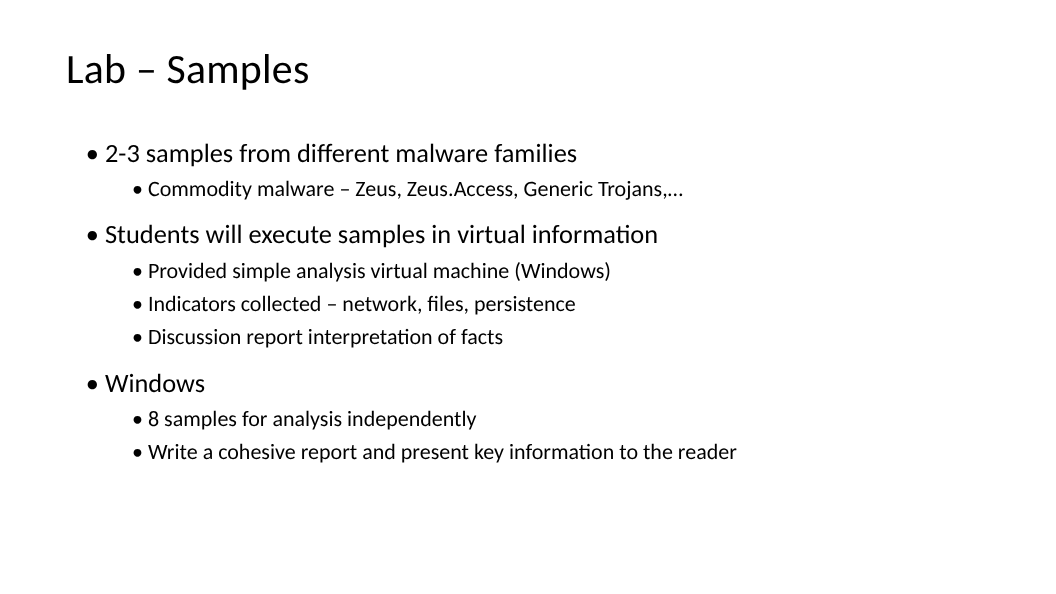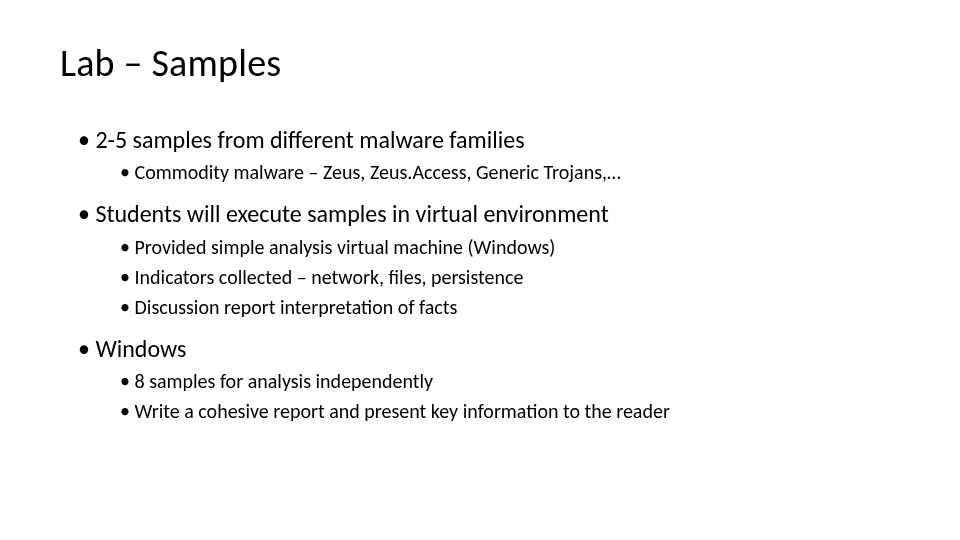--- a/index.html
+++ b/index.html
@@ -10,25 +10,25 @@
   .l2 { font-size: 20px; margin: 3px 0 0 60px; line-height: 1.35; }
   .bullet::before { content: "• "; }
   .spacer { height: 8px; }
 </style>
 </head>
 <body>
 
 <div class="slide">
   <h1 class="title">Lab – Samples</h1>
 
-  <div class="l1 bullet">2-5 samples from different malware families</div>
+  <div class="l1 bullet">2-3 samples from different malware families</div>
   <div class="l2 bullet">Commodity malware – Zeus, Zeus.Access, Generic Trojans,…</div>
   <div class="spacer"></div>
 
-  <div class="l1 bullet">Students will execute samples in virtual environment</div>
+  <div class="l1 bullet">Students will execute samples in virtual information</div>
   <div class="l2 bullet">Provided simple analysis virtual machine (Windows)</div>
   <div class="l2 bullet">Indicators collected – network, files, persistence</div>
   <div class="l2 bullet">Discussion report interpretation of facts</div>
   <div class="spacer"></div>
 
   <div class="l1 bullet">Windows</div>
   <div class="l2 bullet">8 samples for analysis independently</div>
   <div class="l2 bullet">Write a cohesive report and present key information to the reader</div>
 </div>
 

